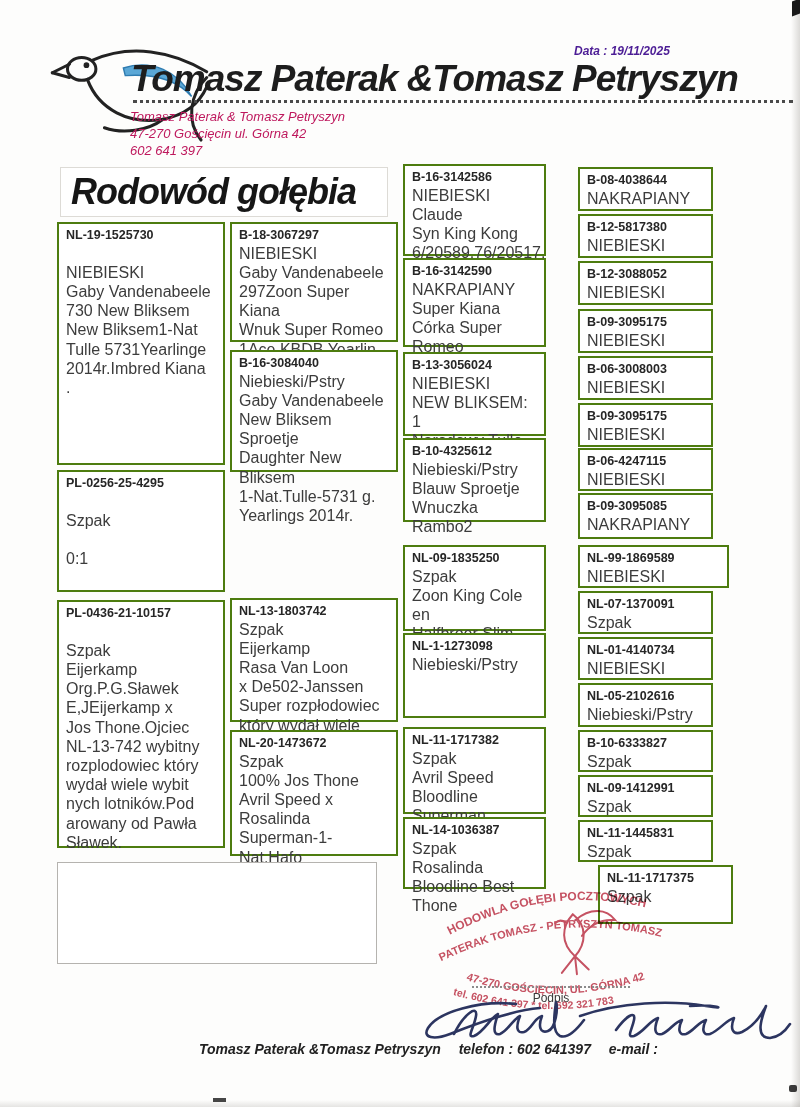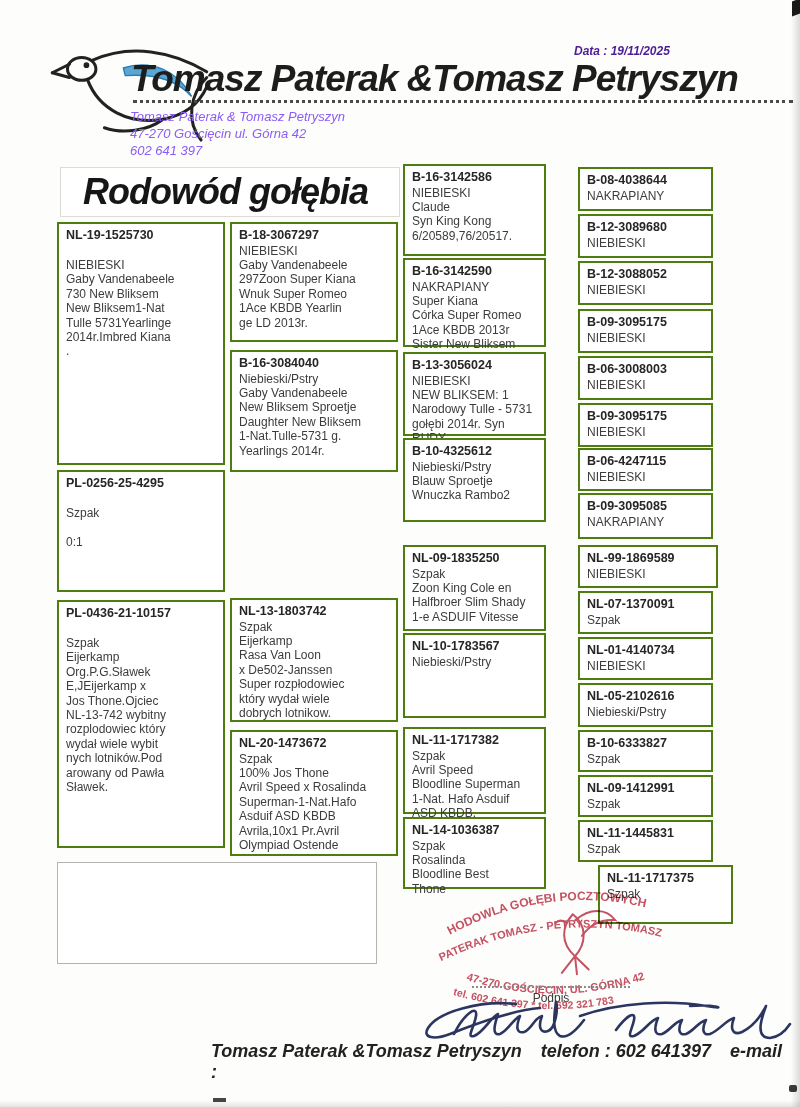--- a/index.html
+++ b/index.html
@@ -15,44 +15,44 @@
   .a1{left:792px;top:0;width:8px;height:15px;transform:skewY(-20deg);}
   .a2{left:789px;top:1085px;width:8px;height:7px;border-radius:2px;opacity:.85;}
   .a3{left:213px;top:1098px;width:13px;height:4px;opacity:.8;}
 
   
   .logo{position:absolute;left:40px;top:38px;width:180px;height:115px;}
   .date{position:absolute;left:574px;top:44px;font-size:12px;font-weight:bold;font-style:italic;color:#4c1d95;}
   .main-title{position:absolute;left:131px;top:58px;font-size:37px;font-weight:bold;font-style:italic;
     color:#1d1d1d;white-space:nowrap;letter-spacing:-1px;}
   .title-underline{position:absolute;left:133px;top:100px;width:660px;border-bottom:3px dotted #4a4a4a;}
-  .addr{position:absolute;left:130px;top:109px;font-size:13px;font-style:italic;color:#8b5cf6;line-height:1.3;}
+  .addr{position:absolute;left:130px;top:109px;font-size:13px;font-style:italic;color:#be185d;line-height:1.3;}
 
   
   .doc-title-box{position:absolute;left:60px;top:167px;width:326px;height:48px;background:#fff;
-    border:1px solid #dddbd6;display:flex;align-items:center;padding-left:12px;}
+    border:1px solid #dddbd6;display:flex;align-items:center;}
   .doc-title{font-size:36px;font-weight:bold;font-style:italic;color:#161616;padding-left:10px;letter-spacing:-1px;white-space:nowrap;}
 
   
   .pbox{position:absolute;background:#fff;border:2px solid #4d7c0f;padding:4px 7px;box-sizing:border-box;}
   .pbox .ring{font-size:12.5px;font-weight:bold;color:#262626;line-height:1.25;}
-  .pbox .desc{font-size:12px;color:#3c3c3c;line-height:1.2;white-space:pre-line;}
+  .pbox .desc{font-size:16px;color:#3c3c3c;line-height:1.2;white-space:pre-line;}
   .c4 .desc{line-height:1.3;}
   .emptybox{position:absolute;left:57px;top:862px;width:318px;height:100px;background:#fff;border:1px solid #b5b3af;}
 
   
   .stamp{position:absolute;left:424px;top:862px;width:310px;height:150px;transform:rotate(-3deg);
     opacity:.92;mix-blend-mode:multiply;pointer-events:none;}
   
   .dotline{position:absolute;left:472px;top:986px;width:158px;border-top:2px dotted #8a8a8a;}
   .podpis{position:absolute;left:472px;top:991px;width:158px;text-align:center;font-size:12px;color:#3a3a3a;}
   .signature{position:absolute;left:420px;top:994px;width:375px;height:58px;}
 
   
-  .footer{position:absolute;left:211px;top:1041px;font-size:18px;font-weight:bold;font-style:italic;color:#222;}
+  .footer{position:absolute;left:199px;top:1041px;font-size:14px;font-weight:bold;font-style:italic;color:#222;}
   .footer span{margin-right:14px;}
 </style>
 </head>
 <body>
 
 <div class="page">
 
   <div class="edge-right"></div>
   <div class="edge-bottom"></div>
   <div class="artifact a1"></div>
@@ -188,21 +188,21 @@
 Wnuczka Rambo2</div>
   </div>
   <div class="pbox c3" style="left:403px;top:545px;width:143px;height:86px">
     <div class="ring">NL-09-1835250</div>
     <div class="desc">Szpak
 Zoon King Cole en
 Halfbroer Slim Shady
 1-e ASDUIF Vitesse</div>
   </div>
   <div class="pbox c3" style="left:403px;top:633px;width:143px;height:85px">
-    <div class="ring">NL-10-1783567</div>
+    <div class="ring">NL-1-1273098</div>
     <div class="desc">Niebieski/Pstry</div>
   </div>
   <div class="pbox c3" style="left:403px;top:727px;width:143px;height:87px">
     <div class="ring">NL-11-1717382</div>
     <div class="desc">Szpak
 Avril Speed
 Bloodline Superman
 1-Nat. Hafo Asduif
 ASD KBDB.</div>
   </div>
@@ -212,21 +212,21 @@
 Rosalinda
 Bloodline Best
 Thone</div>
   </div>
 
   <div class="pbox c4" style="left:578px;top:167px;width:135px;height:44px">
     <div class="ring">B-08-4038644</div>
     <div class="desc">NAKRAPIANY</div>
   </div>
   <div class="pbox c4" style="left:578px;top:214px;width:135px;height:44px">
-    <div class="ring">B-12-3089680</div>
+    <div class="ring">B-12-5817380</div>
     <div class="desc">NIEBIESKI</div>
   </div>
   <div class="pbox c4" style="left:578px;top:261px;width:135px;height:44px">
     <div class="ring">B-12-3088052</div>
     <div class="desc">NIEBIESKI</div>
   </div>
   <div class="pbox c4" style="left:578px;top:309px;width:135px;height:44px">
     <div class="ring">B-09-3095175</div>
     <div class="desc">NIEBIESKI</div>
   </div>
@@ -239,21 +239,21 @@
     <div class="desc">NIEBIESKI</div>
   </div>
   <div class="pbox c4" style="left:578px;top:448px;width:135px;height:43px">
     <div class="ring">B-06-4247115</div>
     <div class="desc">NIEBIESKI</div>
   </div>
   <div class="pbox c4" style="left:578px;top:493px;width:135px;height:46px">
     <div class="ring">B-09-3095085</div>
     <div class="desc">NAKRAPIANY</div>
   </div>
-  <div class="pbox c4" style="left:578px;top:545px;width:140px;height:43px">
+  <div class="pbox c4" style="left:578px;top:545px;width:151px;height:43px">
     <div class="ring">NL-99-1869589</div>
     <div class="desc">NIEBIESKI</div>
   </div>
   <div class="pbox c4" style="left:578px;top:591px;width:135px;height:43px">
     <div class="ring">NL-07-1370091</div>
     <div class="desc">Szpak</div>
   </div>
   <div class="pbox c4" style="left:578px;top:637px;width:135px;height:43px">
     <div class="ring">NL-01-4140734</div>
     <div class="desc">NIEBIESKI</div>

